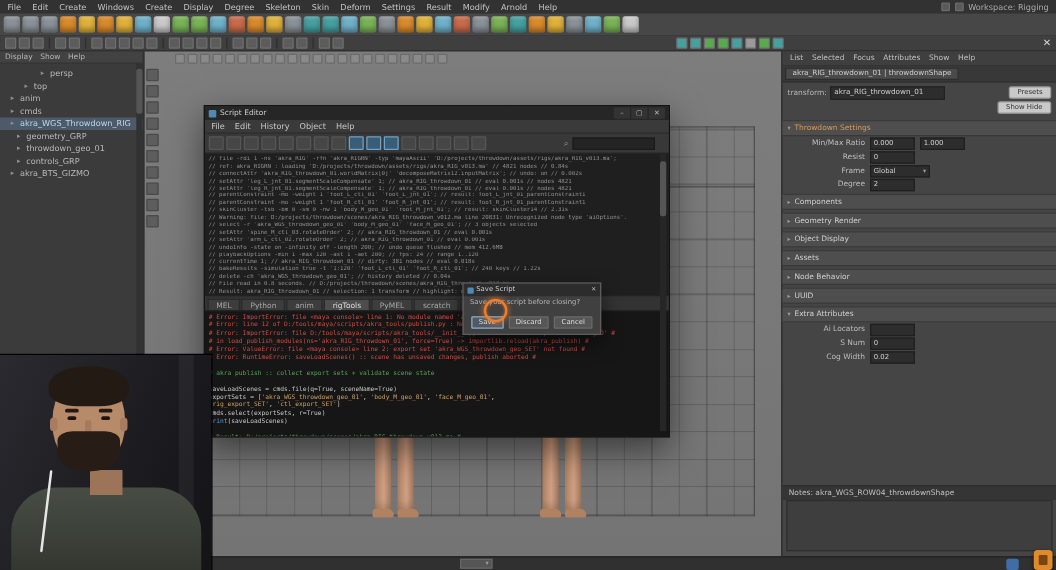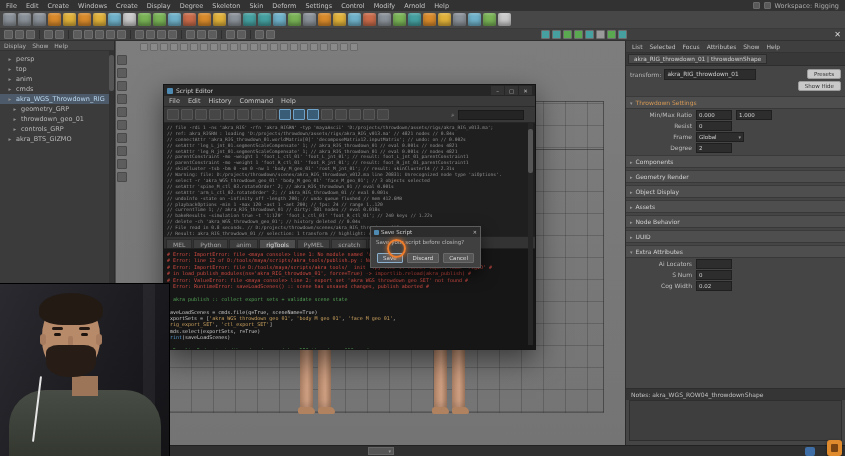--- a/index.html
+++ b/index.html
@@ -168,21 +168,21 @@
         <span class="mb-item">Edit</span>
         <span class="mb-item">Create</span>
         <span class="mb-item">Windows</span>
         <span class="mb-item">Create</span>
         <span class="mb-item">Display</span>
         <span class="mb-item">Degree</span>
         <span class="mb-item">Skeleton</span>
         <span class="mb-item">Skin</span>
         <span class="mb-item">Deform</span>
         <span class="mb-item">Settings</span>
-        <span class="mb-item">Control</span>
+        <span class="mb-item">Result</span>
         <span class="mb-item">Modify</span>
         <span class="mb-item">Arnold</span>
         <span class="mb-item">Help</span>
       </div>
     <div class="mb-right">
       <span class="mb-mini"></span>
       <span class="mb-mini"></span>
       <span>Workspace: Rigging</span>
     </div>
   </div>
@@ -267,25 +267,25 @@
     <span class="sl-x">✕</span>
   </div>
 
   <div class="outliner">
     <div class="outl-menus">
         <span>Display</span>
         <span>Show</span>
         <span>Help</span>
       </div>
     <div class="outl-list">
-        <div class="outl-row" style="padding-left: 7px;">
+        <div class="outl-row" style="padding-left: 7px; margin-left: 24px;">
           <span class="outl-arrow">▸</span>
           <span>persp</span>
         </div>
-        <div class="outl-row" style="padding-left: 7px;">
+        <div class="outl-row" style="padding-left: 18px;">
           <span class="outl-arrow">▸</span>
           <span>top</span>
         </div>
         <div class="outl-row" style="padding-left: 7px;">
           <span class="outl-arrow">▸</span>
           <span>anim</span>
         </div>
         <div class="outl-row" style="padding-left: 7px;">
           <span class="outl-arrow">▸</span>
           <span>cmds</span>
@@ -373,21 +373,21 @@
       <span class="se-wbtns">
         <span class="se-wbtn">–</span>
         <span class="se-wbtn">▢</span>
         <span class="se-wbtn">✕</span>
       </span>
     </div>
     <div class="se-menus">
         <span>File</span>
         <span>Edit</span>
         <span>History</span>
-        <span>Command</span>
+        <span>Object</span>
         <span>Help</span>
       </div>
     <div class="se-tools">
       <div style="display:flex;gap:2px;">
           <div class="se-tool"></div>
           <div class="se-tool"></div>
           <div class="se-tool"></div>
           <div class="se-tool"></div>
           <div class="se-tool"></div>
           <div class="se-tool"></div>

